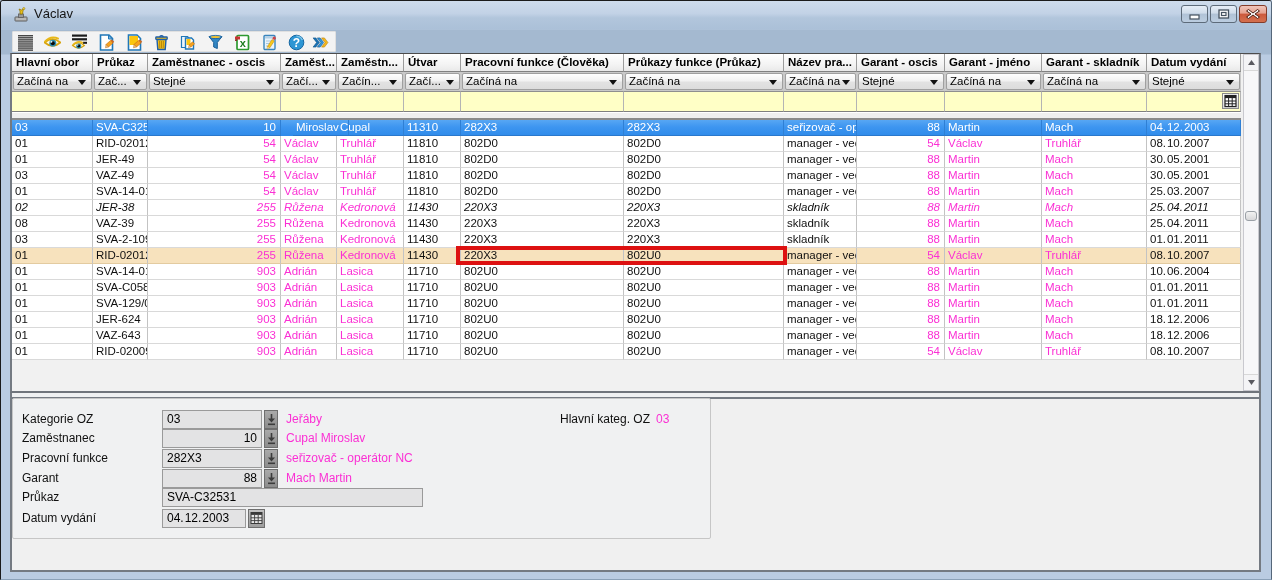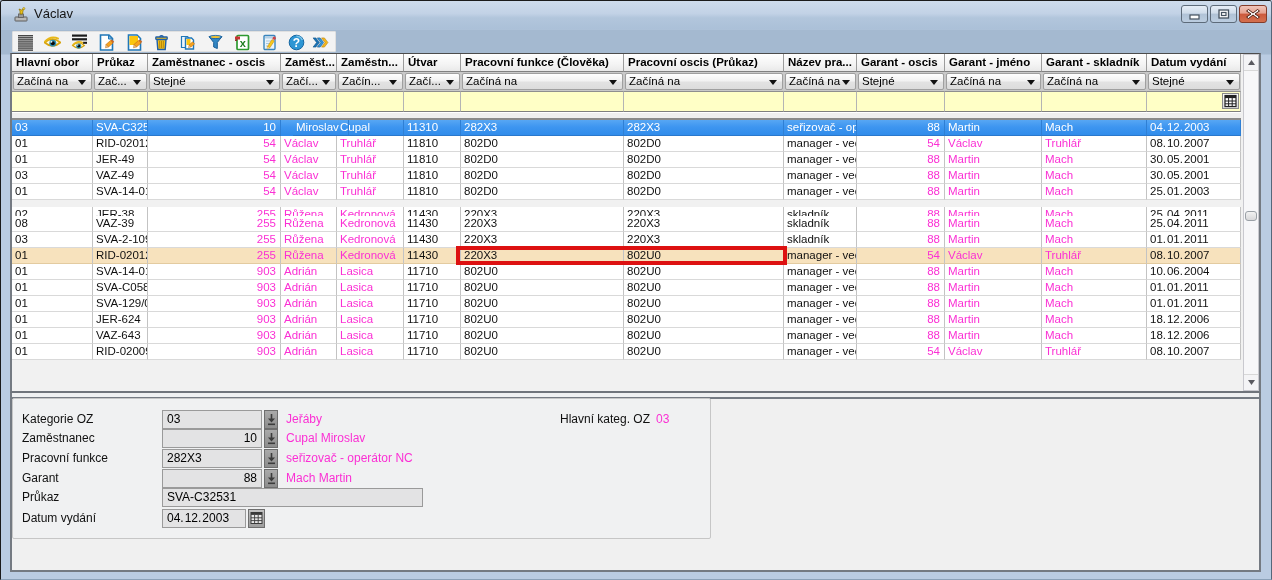--- a/index.html
+++ b/index.html
@@ -163,21 +163,21 @@
     </svg>
 </div>
 <div id="grid"></div>
 <div class="hcell" style="left:12px;width:81px;">Hlavní obor</div>
 <div class="hcell" style="left:93px;width:55px;">Průkaz</div>
 <div class="hcell" style="left:148px;width:133px;">Zaměstnanec - oscis</div>
 <div class="hcell" style="left:281px;width:56px;">Zaměst...</div>
 <div class="hcell" style="left:337px;width:67px;">Zaměstn...</div>
 <div class="hcell" style="left:404px;width:57px;">Útvar</div>
 <div class="hcell" style="left:461px;width:163px;">Pracovní funkce (Člověka)</div>
-<div class="hcell" style="left:624px;width:160px;">Pracovní oscis (Průkaz)</div>
+<div class="hcell" style="left:624px;width:160px;">Průkazy funkce (Průkaz)</div>
 <div class="hcell" style="left:784px;width:73px;">Název pra...</div>
 <div class="hcell" style="left:857px;width:88px;">Garant - oscis</div>
 <div class="hcell" style="left:945px;width:97px;">Garant - jméno</div>
 <div class="hcell" style="left:1042px;width:105px;">Garant - skladník</div>
 <div class="hcell" style="left:1147px;width:94px;">Datum vydání</div>
 <div class="fcell" style="left:12px;width:81px;">
     <div class="inner">Začíná na<div class="arr"></div></div>
   </div>
 <div class="fcell" style="left:93px;width:55px;">
     <div class="inner">Zač...<div class="arr"></div></div>
@@ -308,23 +308,23 @@
     <div class="cell r" style="left:136px;width:133px;color:#fb2fd4;">54</div>
     <div class="cell" style="left:269px;width:56px;color:#fb2fd4;">Václav</div>
     <div class="cell" style="left:325px;width:67px;color:#fb2fd4;">Truhlář</div>
     <div class="cell" style="left:392px;width:57px;color:#101010;">11810</div>
     <div class="cell" style="left:449px;width:163px;color:#101010;">802D0</div>
     <div class="cell" style="left:612px;width:160px;color:#101010;">802D0</div>
     <div class="cell" style="left:772px;width:73px;color:#101010;">manager - vedoucí</div>
     <div class="cell r" style="left:845px;width:88px;color:#fb2fd4;">88</div>
     <div class="cell" style="left:933px;width:97px;color:#fb2fd4;">Martin</div>
     <div class="cell" style="left:1030px;width:105px;color:#fb2fd4;">Mach</div>
-    <div class="cell" style="left:1135px;width:94px;color:#101010;">25. 01. 2003</div>
-  </div>
-<div class="row" style="top:207px;">
+    <div class="cell" style="left:1135px;width:94px;color:#101010;">25. 03. 2007</div>
+  </div>
+<div class="row" style="top:200px;font-style:italic;">
 <div class="cell" style="left:0px;width:81px;color:#101010;">02</div>
     <div class="cell" style="left:81px;width:55px;color:#101010;">JER-38</div>
     <div class="cell r" style="left:136px;width:133px;color:#fb2fd4;">255</div>
     <div class="cell" style="left:269px;width:56px;color:#fb2fd4;">Růžena</div>
     <div class="cell" style="left:325px;width:67px;color:#fb2fd4;">Kedronová</div>
     <div class="cell" style="left:392px;width:57px;color:#101010;">11430</div>
     <div class="cell" style="left:449px;width:163px;color:#101010;">220X3</div>
     <div class="cell" style="left:612px;width:160px;color:#101010;">220X3</div>
     <div class="cell" style="left:772px;width:73px;color:#101010;">skladník</div>
     <div class="cell r" style="left:845px;width:88px;color:#fb2fd4;">88</div>

